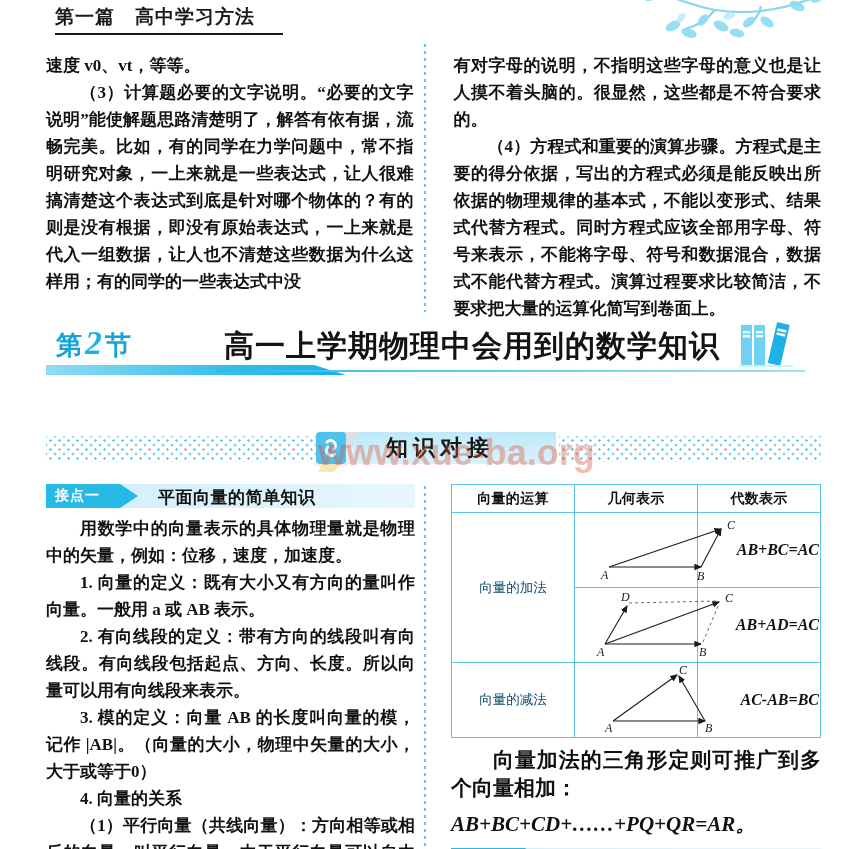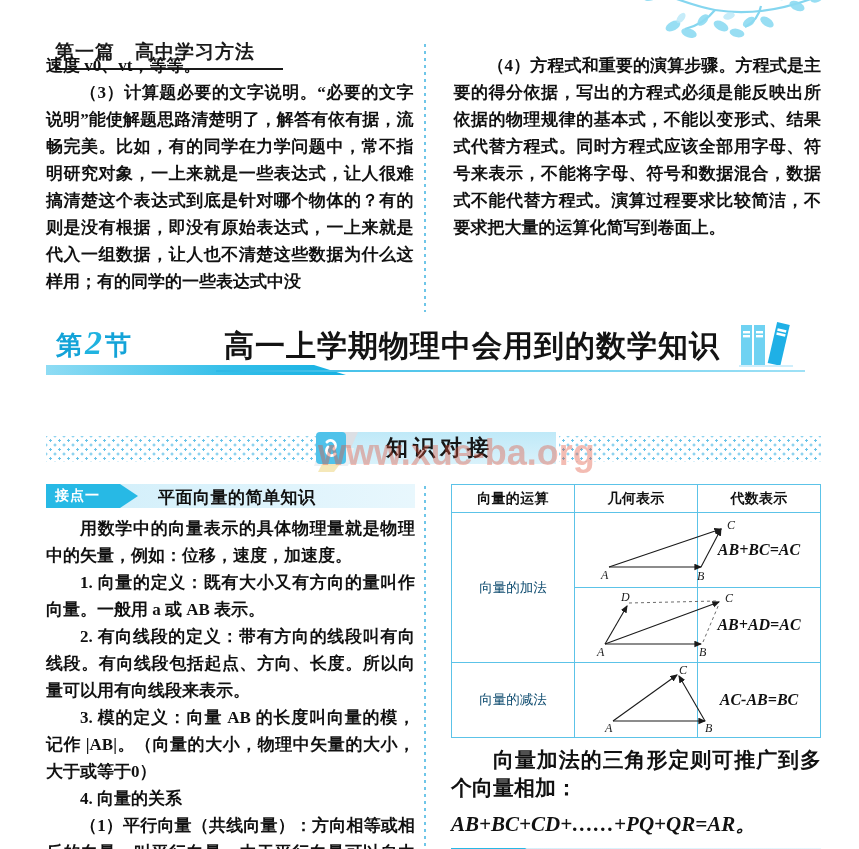--- a/index.html
+++ b/index.html
@@ -33,21 +33,20 @@
     top: 4px;
     width: 300px;
   }
   .runhead-text {
     font-family: "Liberation Serif", "DejaVu Serif", serif;
     font-weight: bold;
     font-size: 19px;
     letter-spacing: 1px;
     color: #1a1a1a;
     white-space: nowrap;
-    margin-top: 35px;
   }
   .runhead-rule {
     margin-top: 3px;
     height: 2px;
     background: #1a1a1a;
     width: 228px;
   }
 
   
   .topblock {
@@ -292,21 +291,21 @@
     color: #111;
     letter-spacing: .3px;
   }
   table.vtable td.opname {
     font-size: 13.5px;
     font-weight: normal;
     color: #0c4a6e;
     width: 78px;
   }
   table.vtable td.geo { height: 70px; padding: 0; }
-  table.vtable td.alg { width: 112px; }
+  table.vtable td.alg { width: 112px; text-align: right; }
   .formula {
     font-size: 16px;
     font-weight: bold;
     font-style: italic;
     font-family: "Liberation Serif", "DejaVu Serif", serif;
     white-space: nowrap;
   }
 
   
   p.tail {
@@ -361,20 +360,21 @@
 </div>
 
 <div class="vdiv"></div>
 
 <div class="topblock">
   <div class="col left">
     <p class="body">速度 v0、vt，等等。</p>
     <p class="body indent">（3）计算题必要的文字说明。“必要的文字说明”能使解题思路清楚明了，解答有依有据，流畅完美。比如，有的同学在力学问题中，常不指明研究对象，一上来就是一些表达式，让人很难搞清楚这个表达式到底是针对哪个物体的？有的则是没有根据，即没有原始表达式，一上来就是代入一组数据，让人也不清楚这些数据为什么这样用；有的同学的一些表达式中没</p>
   </div>
   <div class="col right">
+    <p class="body">有对字母的说明，不指明这些字母的意义也是让人摸不着头脑的。很显然，这些都是不符合要求的。</p>
     <p class="body indent">（4）方程式和重要的演算步骤。方程式是主要的得分依据，写出的方程式必须是能反映出所依据的物理规律的基本式，不能以变形式、结果式代替方程式。同时方程式应该全部用字母、符号来表示，不能将字母、符号和数据混合，数据式不能代替方程式。演算过程要求比较简洁，不要求把大量的运算化简写到卷面上。</p>
   </div>
 </div>
 
 <div class="sectionhead">
   <div class="sec-bar"></div>
   <div class="sec-underline"></div>
   <div class="sec-badge">
     <span>第</span><span class="num">2</span><span>节</span>
   </div>

